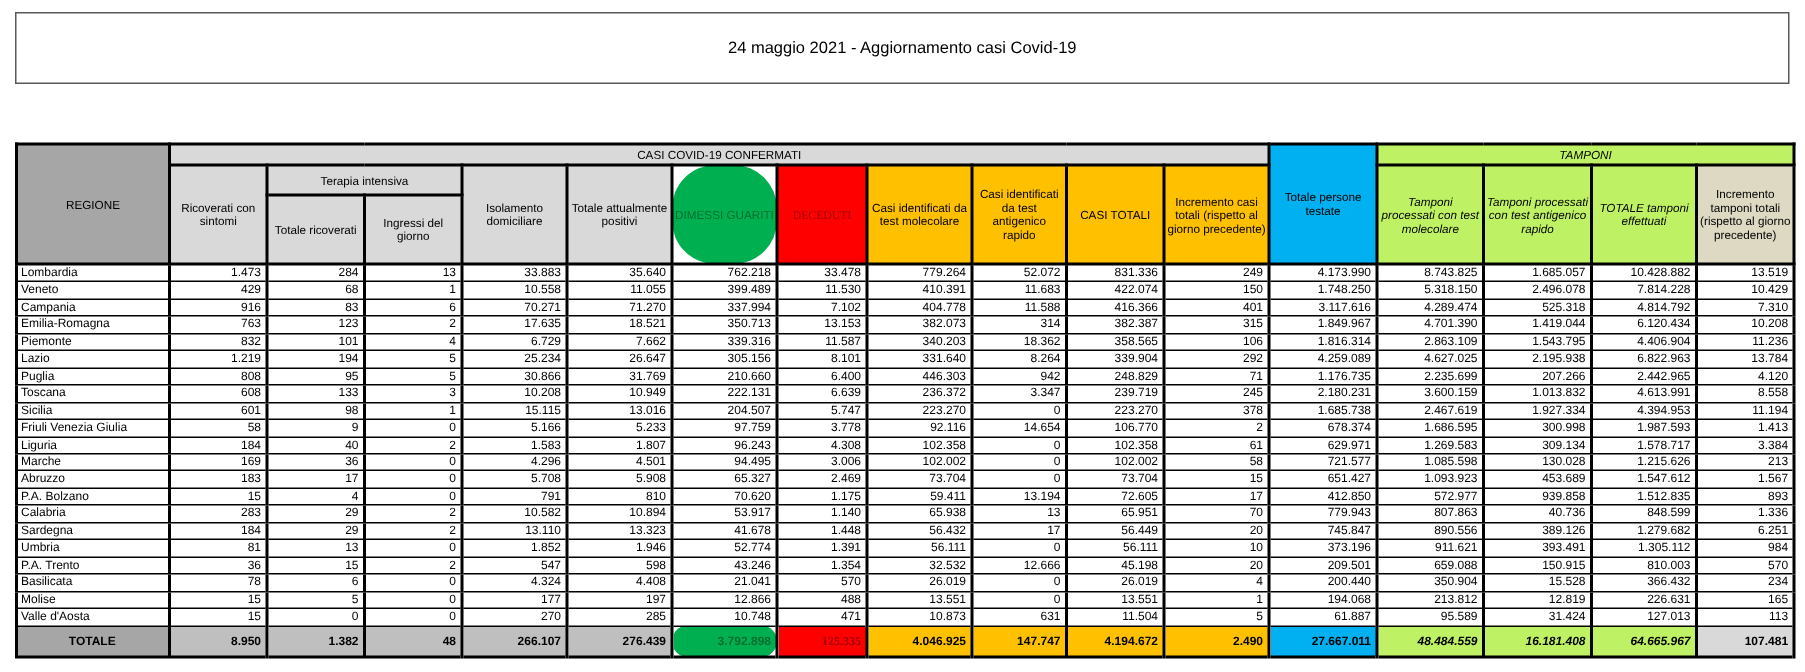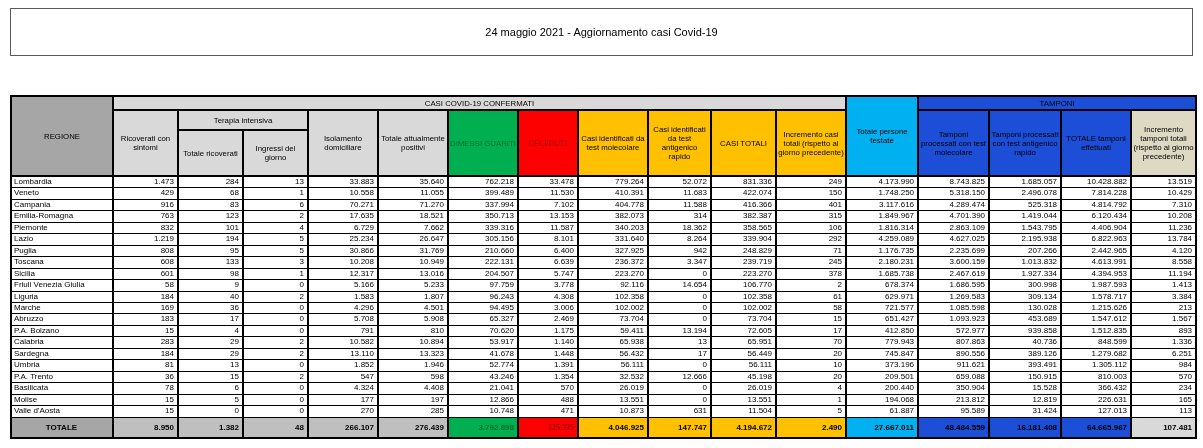--- a/index.html
+++ b/index.html
@@ -32,23 +32,23 @@
   .region{text-align:left;}
   .lab{text-align:center;margin-left:40px;}
   .bold{font-weight:bold;}
   .bg-gray{background:#a6a6a6;}
   .bg-lgray{background:#d9d9d9;}
   .bg-tgray{background:#bfbfbf;}
   .bg-green{background:#00b050;}
   .bg-red{background:#ff0000;}
   .bg-yellow{background:#ffc000;}
   .bg-cyan{background:#00b0f0;}
-  .bg-blue{background:#1d4ed8;}
+  .bg-blue{background:#bef264;font-style:italic;}
   .bg-tan{background:#ddd9c3;}
-  .t-green{color:#006e2e;}
+  .t-green{color:#006e2e;border-radius:29px;}
   .t-red{color:#9c0006;font-family:Liberation Serif, serif;}
   tfoot td{border:2px solid #000;font-weight:bold;height:19px;font-size:8px;}
 </style>
 </head>
 <body>
 
 <div class="title-box">
   <div>24 maggio 2021 - Aggiornamento casi Covid-19</div>
 </div>
 
@@ -217,21 +217,21 @@
       </tr>
       <tr class="data-row">
         <td class="region">Puglia</td>
         <td class="num">808</td>
         <td class="num">95</td>
         <td class="num">5</td>
         <td class="num">30.866</td>
         <td class="num">31.769</td>
         <td class="num">210.660</td>
         <td class="num">6.400</td>
-        <td class="num">327.925</td>
+        <td class="num">446.303</td>
         <td class="num">942</td>
         <td class="num">248.829</td>
         <td class="num">71</td>
         <td class="num">1.176.735</td>
         <td class="num">2.235.699</td>
         <td class="num">207.266</td>
         <td class="num">2.442.965</td>
         <td class="num">4.120</td>
       </tr>
       <tr class="data-row">
@@ -251,21 +251,21 @@
         <td class="num">3.600.159</td>
         <td class="num">1.013.832</td>
         <td class="num">4.613.991</td>
         <td class="num">8.558</td>
       </tr>
       <tr class="data-row">
         <td class="region">Sicilia</td>
         <td class="num">601</td>
         <td class="num">98</td>
         <td class="num">1</td>
-        <td class="num">12.317</td>
+        <td class="num">15.115</td>
         <td class="num">13.016</td>
         <td class="num">204.507</td>
         <td class="num">5.747</td>
         <td class="num">223.270</td>
         <td class="num">0</td>
         <td class="num">223.270</td>
         <td class="num">378</td>
         <td class="num">1.685.738</td>
         <td class="num">2.467.619</td>
         <td class="num">1.927.334</td>

